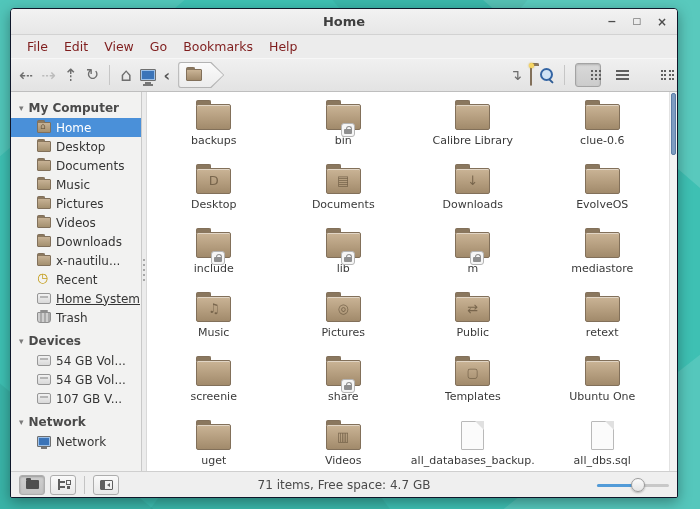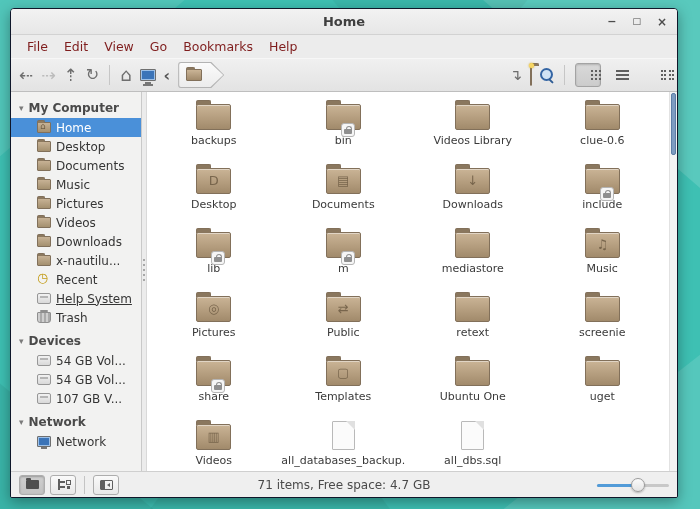--- a/index.html
+++ b/index.html
@@ -243,21 +243,21 @@
               <span class="side-label">x-nautilu...</span>
             </div>
 
             <div class="side-item">
               <span class="s-icon" data-icon="clock"></span>
               <span class="side-label">Recent</span>
             </div>
 
             <div class="side-item" data-underline="true">
               <span class="s-icon" data-icon="disk"></span>
-              <span class="side-label">Help System</span>
+              <span class="side-label">Home System</span>
             </div>
 
             <div class="side-item">
               <span class="s-icon" data-icon="trash"></span>
               <span class="side-label">Trash</span>
             </div>
           </div>
       </div>
       <div class="side-section">
         <div class="side-header">
@@ -319,21 +319,21 @@
             </span>
             <span class="g-label">bin</span>
           </div>
 
           <div class="grid-item">
             <span class="g-icon-box">
               <span class="g-icon gfolder"></span>
               <span class="emblem"></span>
 
             </span>
-            <span class="g-label">Videos Library</span>
+            <span class="g-label">Calibre Library</span>
           </div>
 
           <div class="grid-item">
             <span class="g-icon-box">
               <span class="g-icon gfolder"></span>
               <span class="emblem"></span>
 
             </span>
             <span class="g-label">clue-0.6</span>
           </div>
@@ -358,20 +358,28 @@
 
           <div class="grid-item">
             <span class="g-icon-box">
               <span class="g-icon gfolder"></span>
               <span class="emblem" data-glyph="↓"></span>
 
             </span>
             <span class="g-label">Downloads</span>
           </div>
 
+          <div class="grid-item">
+            <span class="g-icon-box">
+              <span class="g-icon gfolder"></span>
+              <span class="emblem"></span>
+
+            </span>
+            <span class="g-label">EvolveOS</span>
+          </div>
 
           <div class="grid-item" data-badge="lock">
             <span class="g-icon-box">
               <span class="g-icon gfolder"></span>
               <span class="emblem"></span>
               <span class="lock-badge"></span>
             </span>
             <span class="g-label">include</span>
           </div>
 

